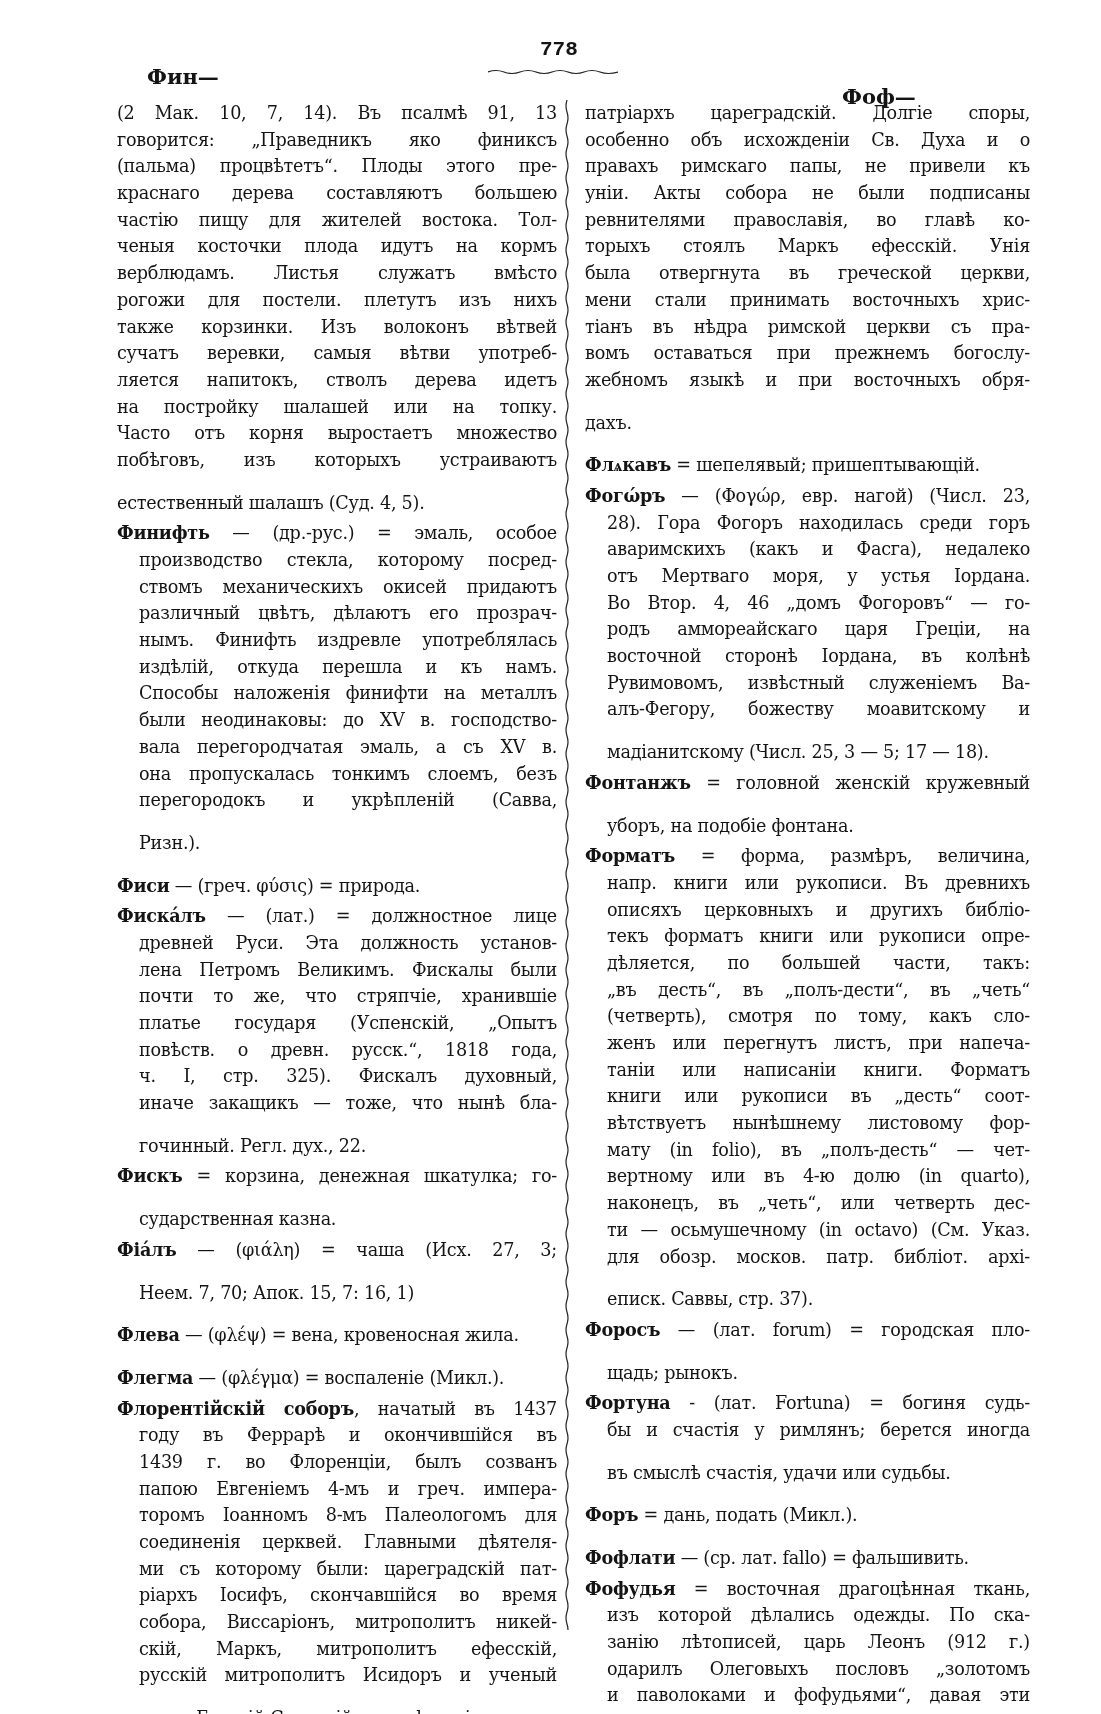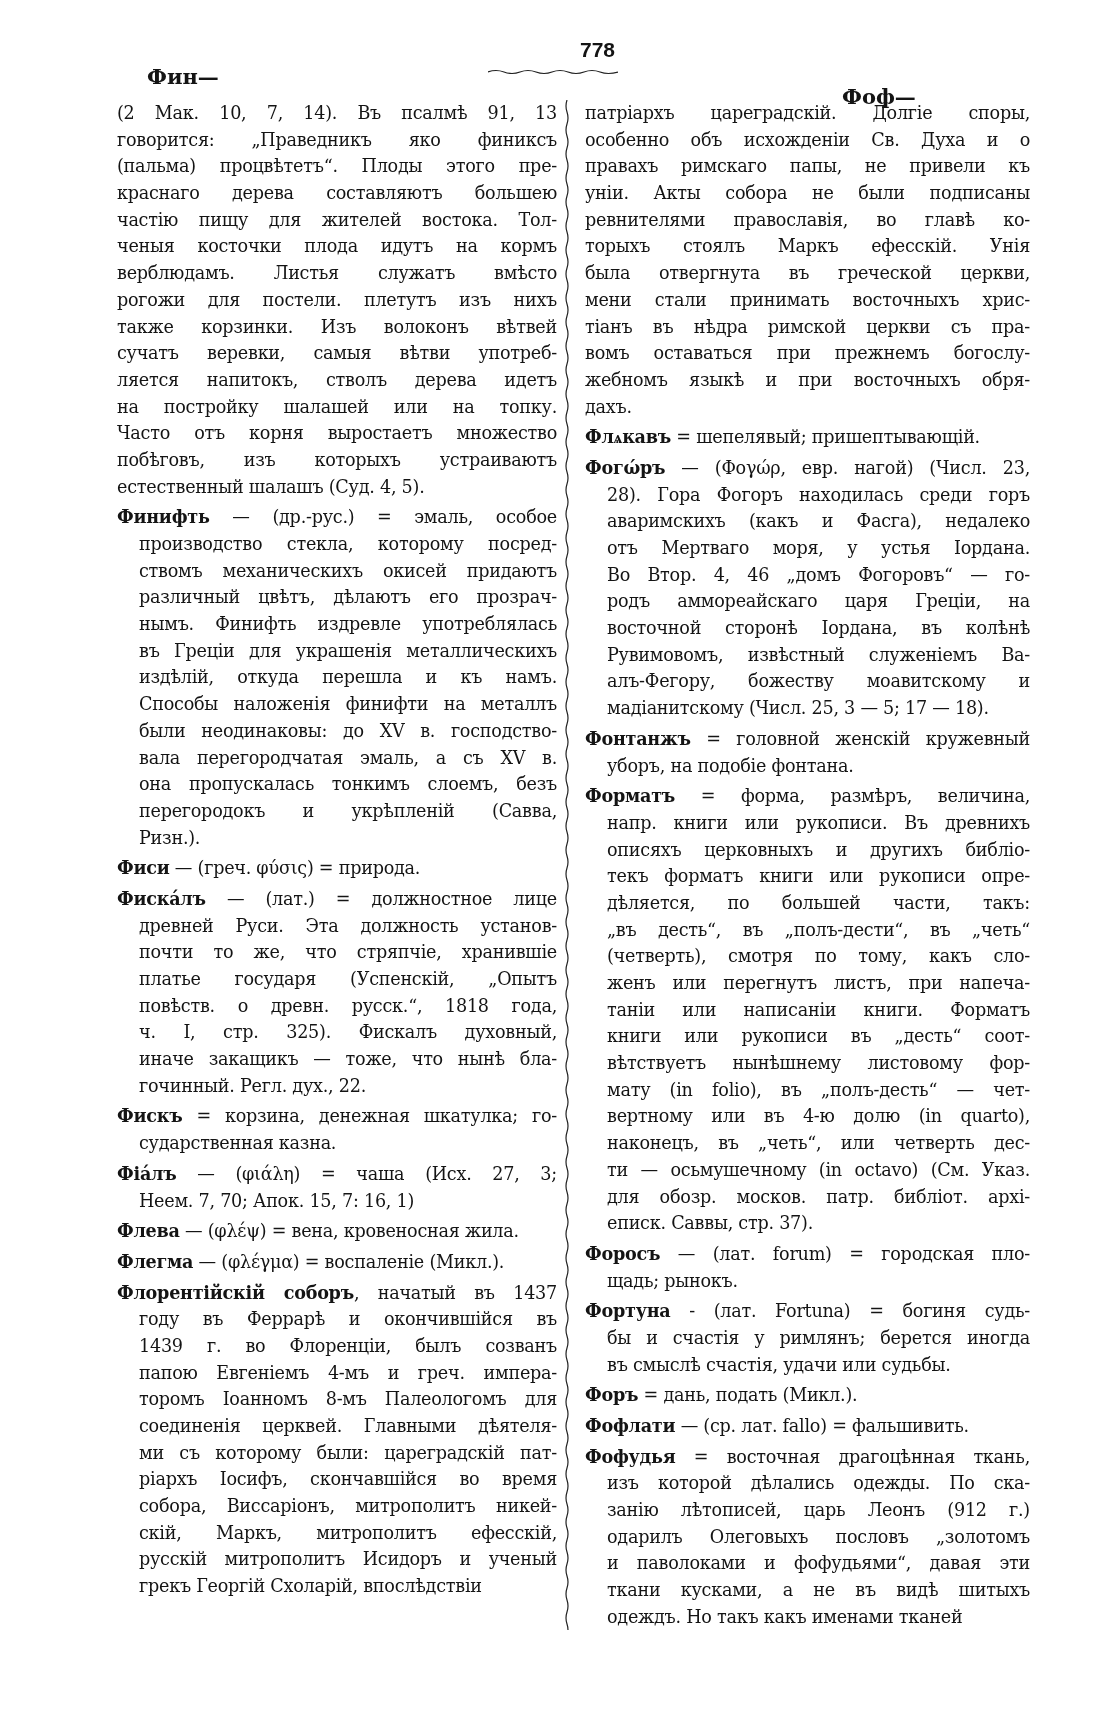--- a/index.html
+++ b/index.html
@@ -12,33 +12,32 @@
   .running-left {
     position: absolute; left: 147px; top: 64px; font-size: 21px; font-weight: bold;
     font-family: "DejaVu Serif", serif;
   }
   .running-right {
     position: absolute; left: 842px; top: 84px; font-size: 21px; font-weight: bold;
     font-family: "DejaVu Serif", serif;
   }
   .page-number {
     position: absolute; left: 540px; top: 38px; font-size: 21px; font-weight: bold;
-    font-family: Liberation Sans, sans-serif;
-    margin-left: 40px;
+    font-family: Liberation Mono, monospace;
   }
   .page-rule { position: absolute; left: 488px; top: 68px; width: 130px; height: 8px; }
   .col-divider { position: absolute; left: 563px; top: 100px; width: 8px; height: 1530px; }
   .column {
     position: absolute; top: 100px; font-size: 17.6px; line-height: 26.7px;
     font-family: "DejaVu Serif", "Liberation Serif", serif; letter-spacing: -0.25px;
   }
   .col-left { left: 117px; width: 440px; }
   .col-right { left: 585px; width: 445px; }
   .line { white-space: nowrap; text-align: justify; text-align-last: justify; display: block; height: 26.7px; }
-  .line.last { text-align-last: left; }
+  .line.last { text-align-last: left; margin-top: 16px; }
   .line.indent { padding-left: 22px; }
   .entry { margin-bottom: 4px; }
   .head { font-weight: bold; }
 </style>
 </head>
 <body>
 
 <div class="header">
   <div class="running-left">Фин—</div>
   <div class="page-number">778</div>
@@ -69,35 +68,35 @@
       <span class="line"><span>Часто отъ корня выростаетъ множество</span></span>
       <span class="line"><span>побѣговъ, изъ которыхъ устраиваютъ</span></span>
       <span class="line last"><span>естественный шалашъ (Суд. 4, 5).</span></span>
     </div>
     <div class="entry">
       <span class="line"><span class="head">Финифть</span><span> — (др.-рус.) = эмаль, особое</span></span>
       <span class="line indent"><span>производство стекла, которому посред-</span></span>
       <span class="line indent"><span>ствомъ механическихъ окисей придаютъ</span></span>
       <span class="line indent"><span>различный цвѣтъ, дѣлаютъ его прозрач-</span></span>
       <span class="line indent"><span>нымъ. Финифть издревле употреблялась</span></span>
-      <span class="line indent"><span>въ Греціи для украшенія металлическихъ</span></span>
       <span class="line indent"><span>издѣлій, откуда перешла и къ намъ.</span></span>
       <span class="line indent"><span>Способы наложенія финифти на металлъ</span></span>
       <span class="line indent"><span>были неодинаковы: до XV в. господство-</span></span>
       <span class="line indent"><span>вала перегородчатая эмаль, а съ XV в.</span></span>
       <span class="line indent"><span>она пропускалась тонкимъ слоемъ, безъ</span></span>
       <span class="line indent"><span>перегородокъ и укрѣпленій (Савва,</span></span>
       <span class="line last indent"><span>Ризн.).</span></span>
     </div>
     <div class="entry">
       <span class="line last"><span class="head">Фиси</span><span> — (греч. φύσις) = природа.</span></span>
     </div>
     <div class="entry">
       <span class="line"><span class="head">Фискáлъ</span><span> — (лат.) = должностное лице</span></span>
       <span class="line indent"><span>древней Руси. Эта должность установ-</span></span>
+      <span class="line indent"><span>лена Петромъ Великимъ. Фискалы были</span></span>
       <span class="line indent"><span>почти то же, что стряпчіе, хранившіе</span></span>
       <span class="line indent"><span>платье государя (Успенскій, „Опытъ</span></span>
       <span class="line indent"><span>повѣств. о древн. русск.“, 1818 года,</span></span>
       <span class="line indent"><span>ч. I, стр. 325). Фискалъ духовный,</span></span>
       <span class="line indent"><span>иначе закащикъ — тоже, что нынѣ бла-</span></span>
       <span class="line last indent"><span>гочинный. Регл. дух., 22.</span></span>
     </div>
     <div class="entry">
       <span class="line"><span class="head">Фискъ</span><span> = корзина, денежная шкатулка; го-</span></span>
       <span class="line last indent"><span>сударственная казна.</span></span>

